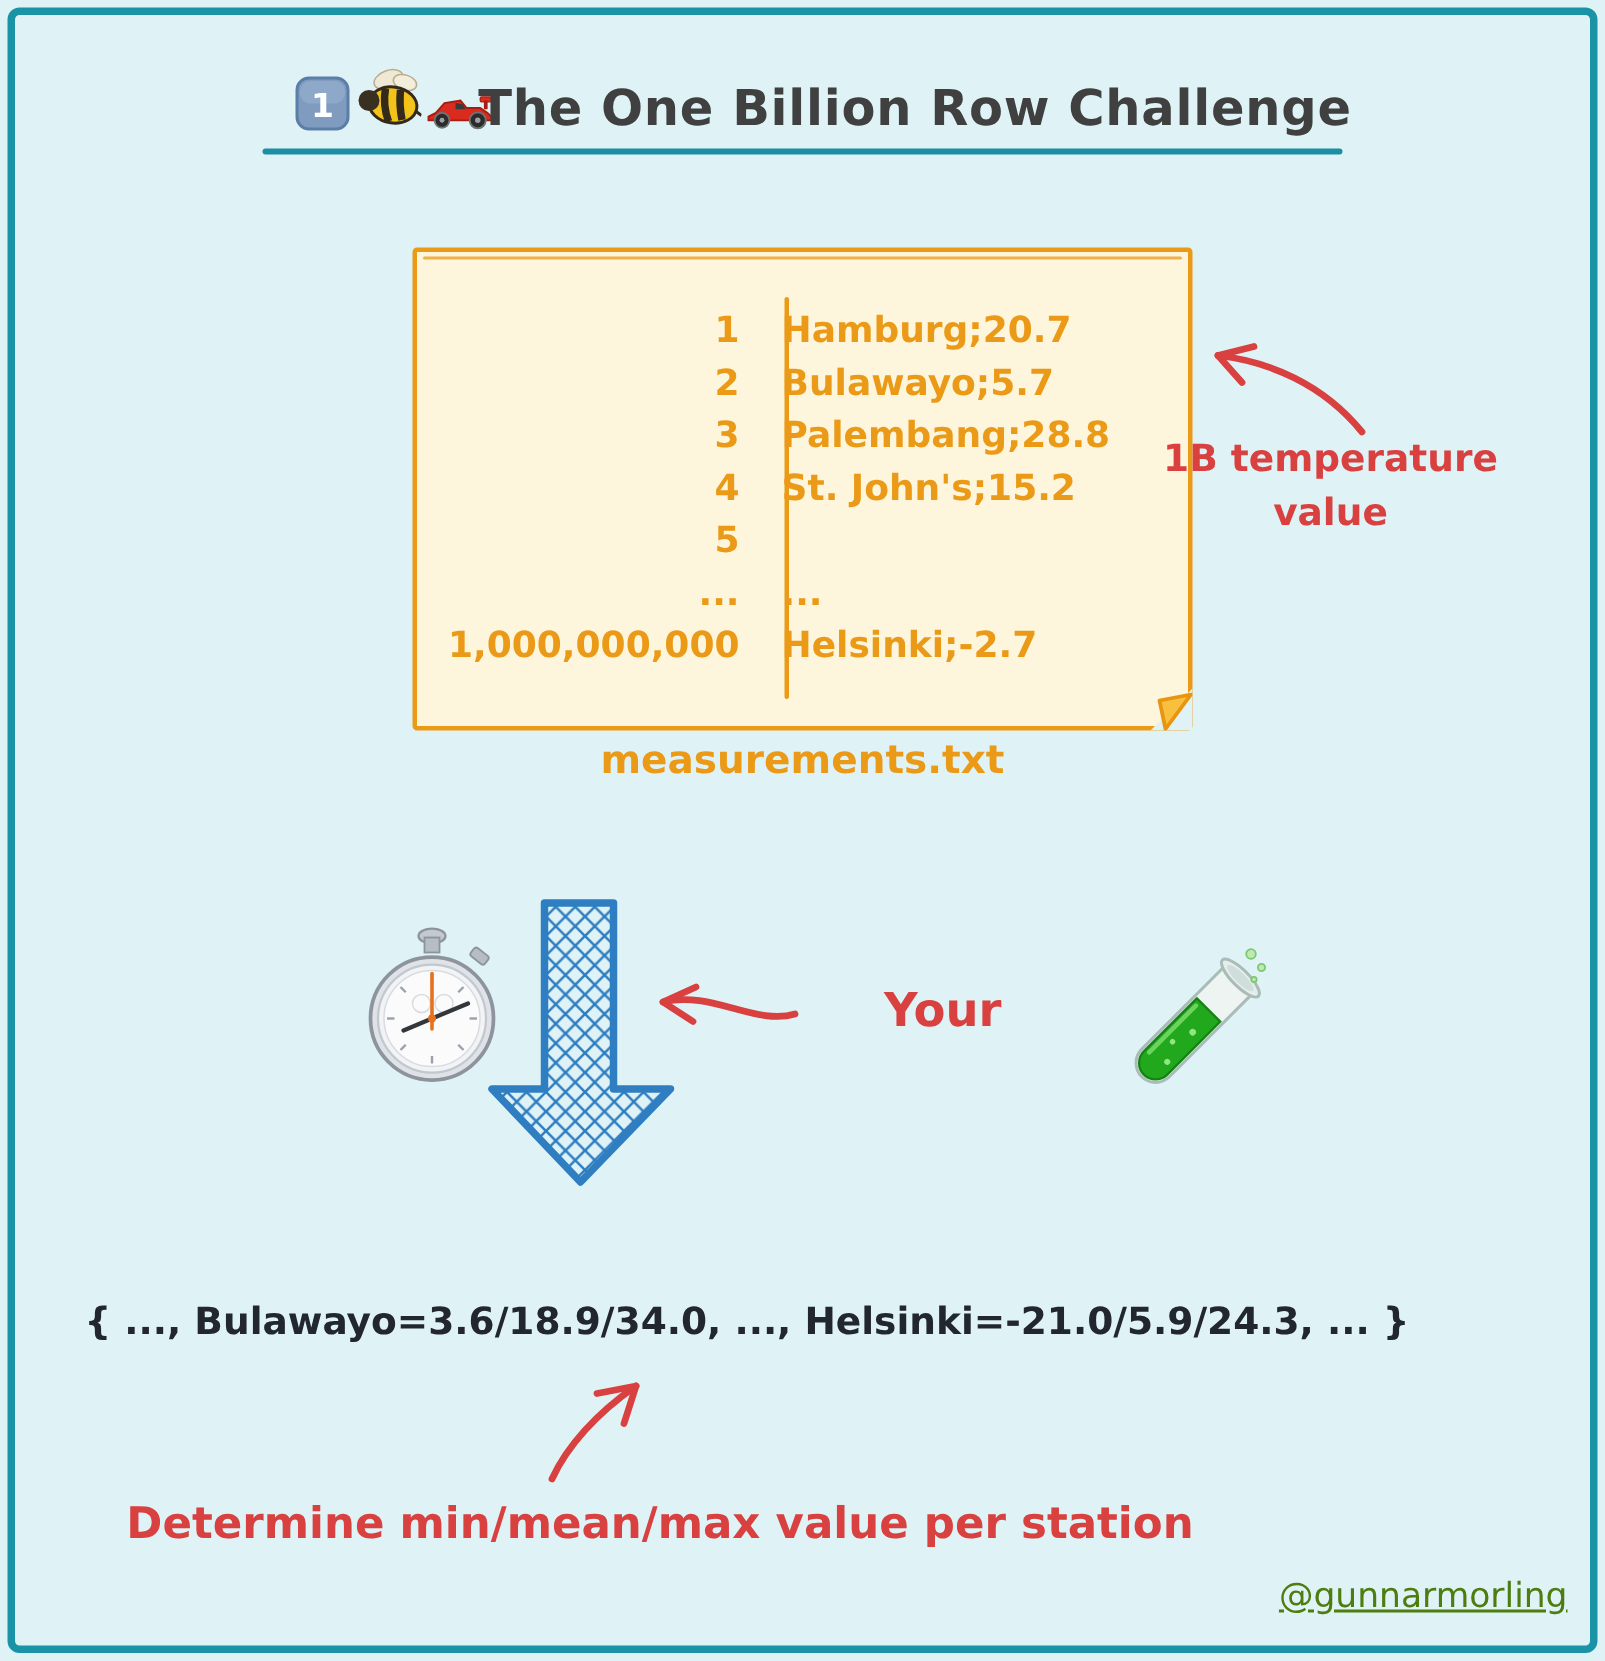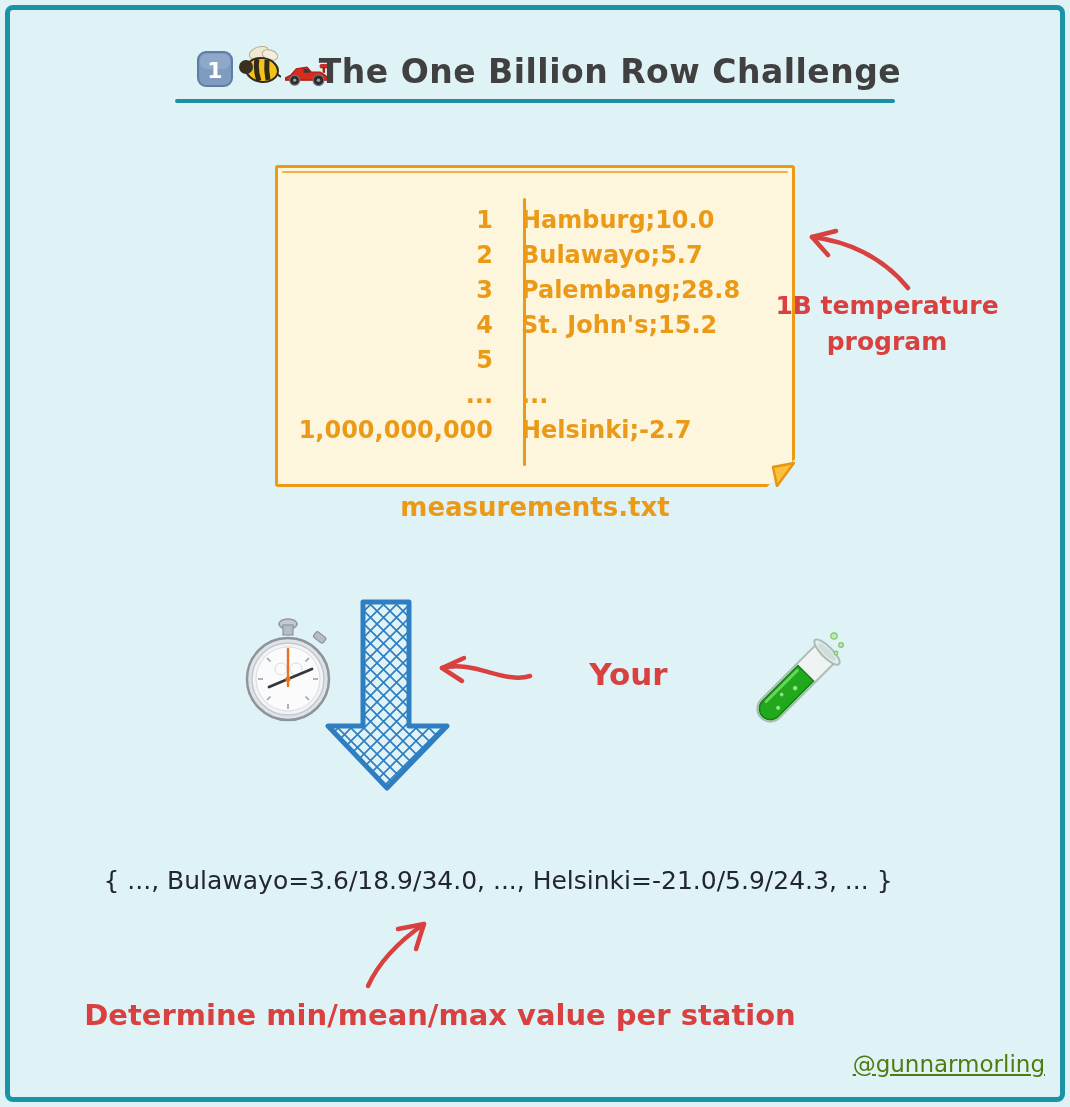--- a/index.html
+++ b/index.html
@@ -55,21 +55,21 @@
 
   
   .note-red { color: #d94040; font-weight: bold; text-align: center; }
   .note-input { position: absolute; left: 772px; top: 288px; width: 230px; font-size: 25px; line-height: 36px; }
   .note-program { position: absolute; left: 516px; top: 659px; width: 225px; font-size: 31px; line-height: 31px; }
   .note-task { position: absolute; left: 40px; top: 998px; width: 800px; font-size: 29px; text-align: center; }
 
   
   .output-line {
     position: absolute; left: 0; top: 866px; width: 996px;
-    text-align: center; font-size: 25px; font-weight: normal; color: #22262e;
+    text-align: center; font-size: 25px; font-weight: bold; color: #22262e;
     letter-spacing: 0px;
   }
 
   
   .credit {
     position: absolute; right: 25px; top: 1051px;
     color: #4d7c0f; font-size: 23px; text-decoration: underline;
   }
 
   svg { display: block; }
@@ -115,21 +115,21 @@
   </div>
 
   <div class="page-title">The One Billion Row Challenge</div>
   <div class="title-underline"></div>
 
   <div class="file-card">
     <div class="card-divider"></div>
     <div class="card-rows">
       <div class="card-row">
         <span class="num">1</span>
-        <span class="val">Hamburg;10.0</span>
+        <span class="val">Hamburg;20.7</span>
       </div>
       <div class="card-row">
         <span class="num">2</span>
         <span class="val">Bulawayo;5.7</span>
       </div>
       <div class="card-row">
         <span class="num">3</span>
         <span class="val">Palembang;28.8</span>
       </div>
       <div class="card-row">
@@ -155,21 +155,21 @@
   </div>
 
   <div class="file-caption">measurements.txt</div>
 
   <svg class="abs" style="left:798px; top:226px;" width="120" height="72" viewBox="0 0 120 72">
     <path d="M110 62 C 84 30, 48 15, 14 11" fill="none" stroke="#d94040" stroke-width="4.5" stroke-linecap="round"></path>
     <path d="M14 11 L38 5 M14 11 L30 29" fill="none" stroke="#d94040" stroke-width="4.5" stroke-linecap="round"></path>
   </svg>
   <div class="note-red note-input">
     <div>1B temperature</div>
-    <div>program</div>
+    <div>value</div>
   </div>
 
   <svg class="abs" style="left:238px; top:616px;" width="100" height="110" viewBox="0 0 100 110">
     <ellipse cx="50" cy="8" rx="9" ry="5" fill="#c3c9d1" stroke="#8d949d" stroke-width="1.5"></ellipse>
     <rect x="45" y="9" width="10" height="10" fill="#b6bdc6" stroke="#8d949d" stroke-width="1.2"></rect>
     <rect x="76" y="18" width="12" height="7" rx="2" fill="#b6bdc6" stroke="#8d949d" stroke-width="1.2" transform="rotate(38 82 21)"></rect>
     <circle cx="50" cy="63" r="41" fill="#dfe3e8" stroke="#8d949d" stroke-width="2.5"></circle>
     <circle cx="50" cy="63" r="36" fill="#f2f3f5" stroke="#c2c8cf" stroke-width="1.5"></circle>
     <circle cx="50" cy="63" r="32" fill="#fbfbfc" stroke="#d8dce1" stroke-width="1"></circle>
     <g stroke="#9aa1ab" stroke-width="1.6">

